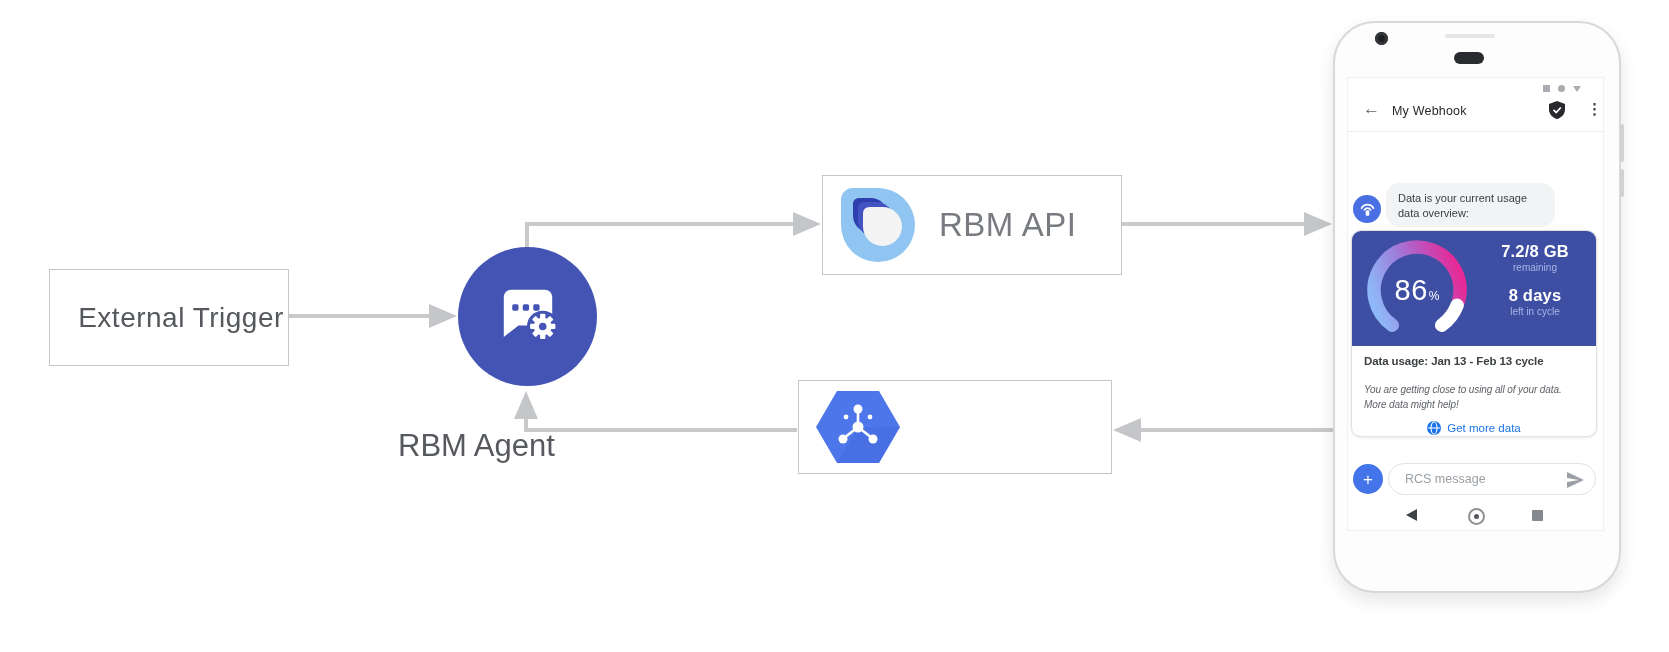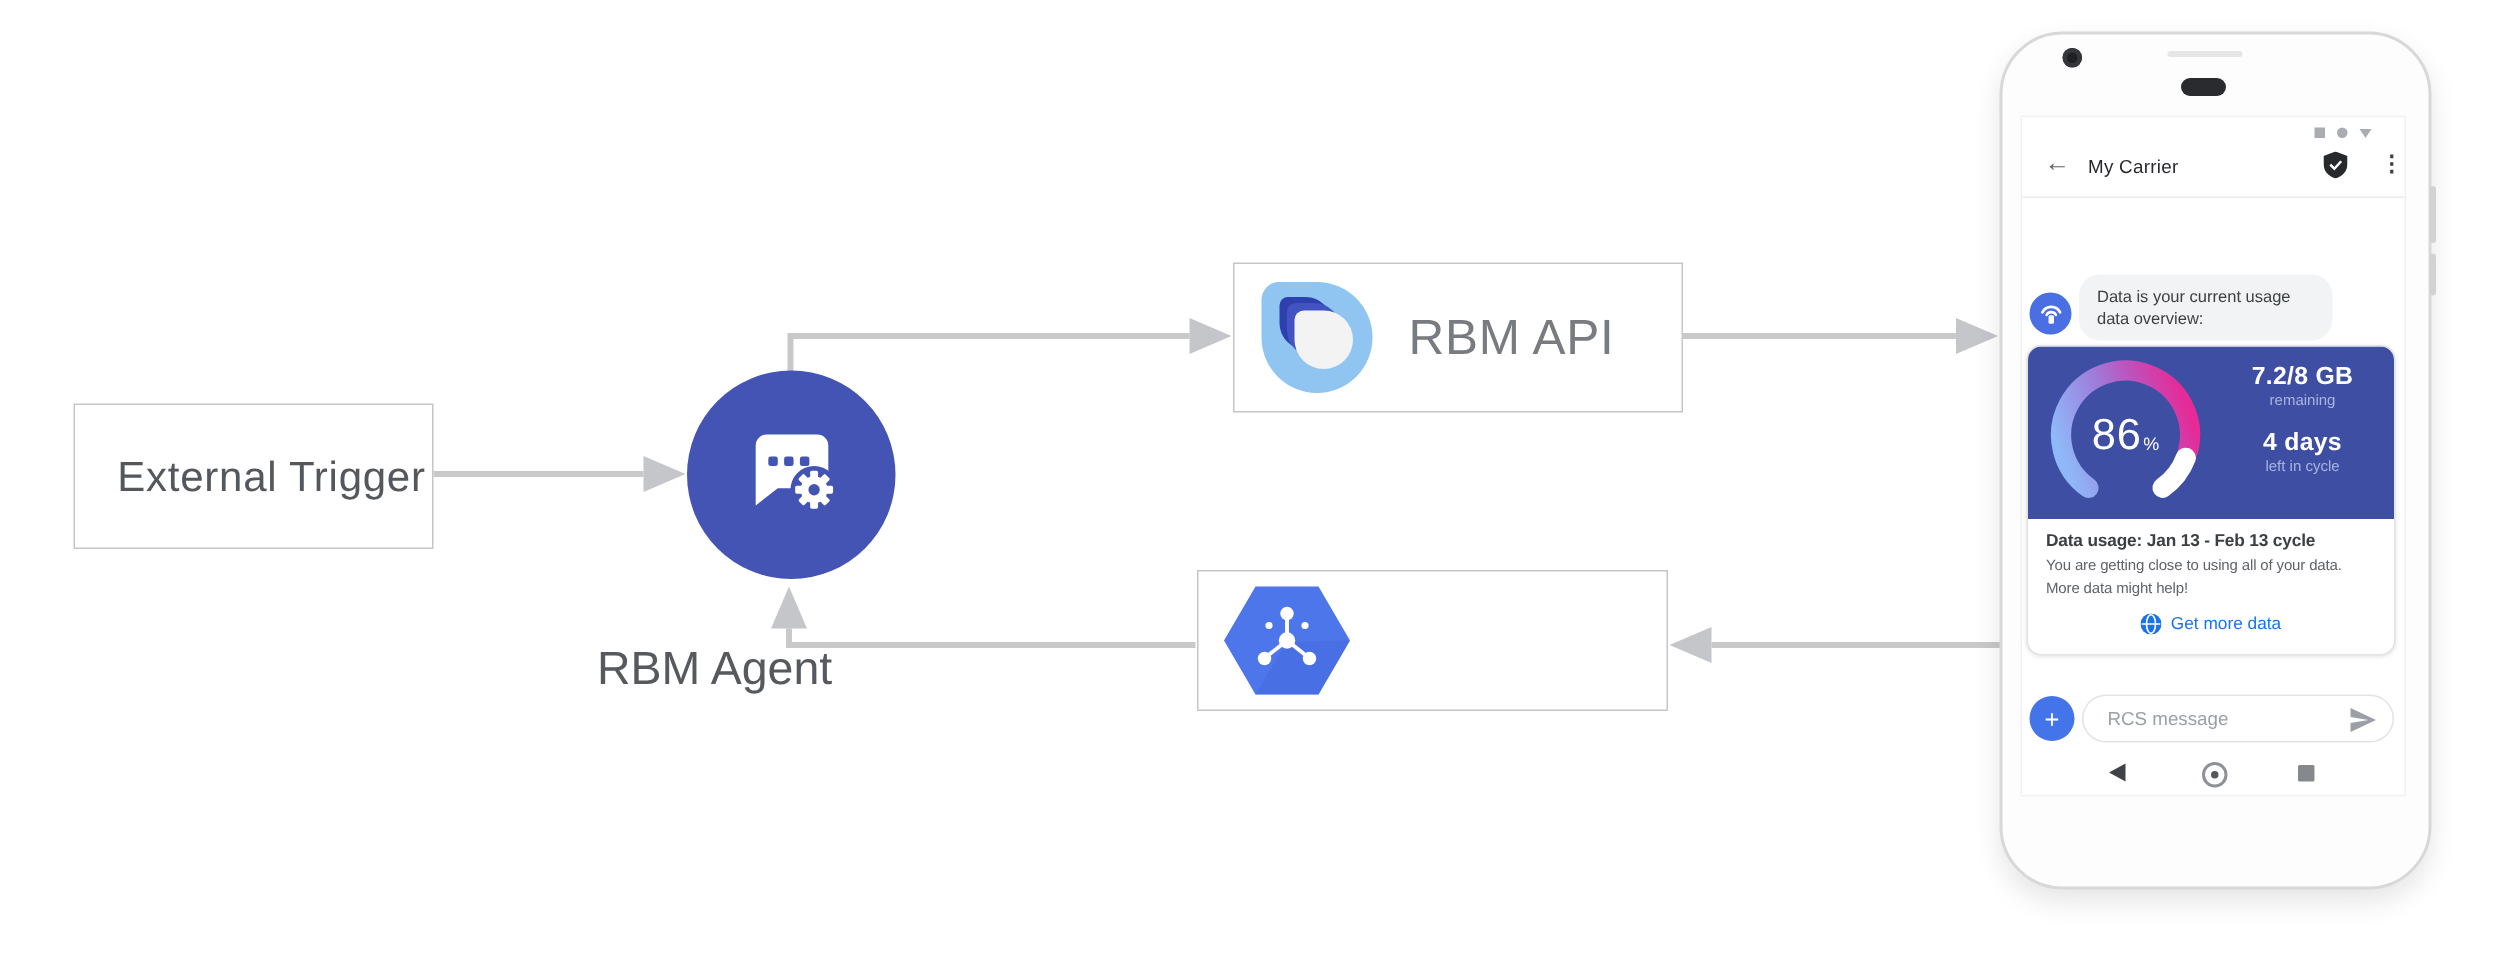--- a/index.html
+++ b/index.html
@@ -72,21 +72,21 @@
   .gauge-text{position:absolute;left:14px;top:8px;width:102px;height:102px;display:flex;
     align-items:center;justify-content:center;color:#fff;}
   .gauge-text .pct{font-size:29px;font-weight:300;letter-spacing:.5px;}
   .gauge-text .pct-unit{font-size:12px;margin-top:12px;margin-left:1px;}
   .hero-col{position:absolute;left:128px;top:11px;width:110px;text-align:center;color:#fff;}
   .hv{font-size:16.5px;font-weight:700;letter-spacing:.2px;}
   .hl{font-size:10px;color:#a9b3e2;margin-top:1px;}
   .hv2{margin-top:13px;}
   .card-body{padding:9px 12px 0 12px;}
   .cb-title{font-size:11.5px;font-weight:700;color:#3c4043;white-space:nowrap;letter-spacing:-.1px;}
-  .cb-text{margin-top:4px;font-size:10px;color:#5f6368;line-height:1.45;letter-spacing:-.1px;}
+  .cb-text{margin-top:16px;font-size:10px;color:#5f6368;line-height:1.45;letter-spacing:-.1px;font-style:italic;}
   .cb-text div{white-space:nowrap;}
   .cb-action{margin-top:9px;display:flex;align-items:center;justify-content:center;gap:6px;}
   .cb-link{font-size:11.5px;font-weight:500;color:#1a73e8;}
   
   .plus-btn{position:absolute;left:5px;top:386px;width:30px;height:30px;border-radius:50%;
     background:#4374e9;color:#fff;display:flex;align-items:center;justify-content:center;
     font-size:17px;line-height:1;}
   .pill{position:absolute;left:40px;top:385px;width:208px;height:32px;box-sizing:border-box;
     border:1.5px solid #e3e3e3;border-radius:16px;background:#fff;display:flex;align-items:center;}
   .pill input{border:none;outline:none;background:transparent;margin-left:14px;width:140px;
@@ -196,21 +196,21 @@
     <div class="screen">
 
       <div class="status">
         <div class="st-square"></div>
         <div class="st-circle"></div>
         <div class="st-tri"></div>
       </div>
 
       <div class="hdr">
         <div class="hdr-back">←</div>
-        <div class="hdr-title">My Carrier</div>
+        <div class="hdr-title">My Webhook</div>
         <svg class="hdr-shield" width="16" height="18" viewBox="0 0 16 18">
           <path d="M8,0 L16,3 V8.2 C16,13 12.8,16.6 8,18 C3.2,16.6 0,13 0,8.2 V3 Z" fill="#27292c"></path>
           <polyline points="4.5,8.8 7.2,11.5 11.8,6.5" fill="none" stroke="#ffffff" stroke-width="1.7"></polyline>
         </svg>
         <div class="hdr-menu">⋮</div>
       </div>
 
       <div class="avatar">
         <svg width="17" height="17" viewBox="0 0 17 17">
           <path d="M2.6,7.2 a6.6,6.6 0 0 1 11.8,0" fill="none" stroke="#ffffff" stroke-width="1.8" stroke-linecap="round"></path>
@@ -235,21 +235,21 @@
             <path d="M26.3,86.2 A43,43 0 1 1 92.7,61.7" fill="none" stroke="url(#g1)" stroke-width="13.5" stroke-linecap="round"></path>
             <path d="M91.2,66.2 A43,43 0 0 1 75.7,86.2" fill="none" stroke="#ffffff" stroke-width="13.5" stroke-linecap="round"></path>
           </svg>
           <div class="gauge-text">
             <span class="pct">86</span>
             <span class="pct-unit">%</span>
           </div>
           <div class="hero-col">
             <div class="hv">7.2/8 GB</div>
             <div class="hl">remaining</div>
-            <div class="hv hv2">4 days</div>
+            <div class="hv hv2">8 days</div>
             <div class="hl">left in cycle</div>
           </div>
         </div>
         <div class="card-body">
           <div class="cb-title">Data usage: Jan 13 - Feb 13 cycle</div>
           <div class="cb-text">
             <div>You are getting close to using all of your data.</div>
             <div>More data might help!</div>
           </div>
           <div class="cb-action">

